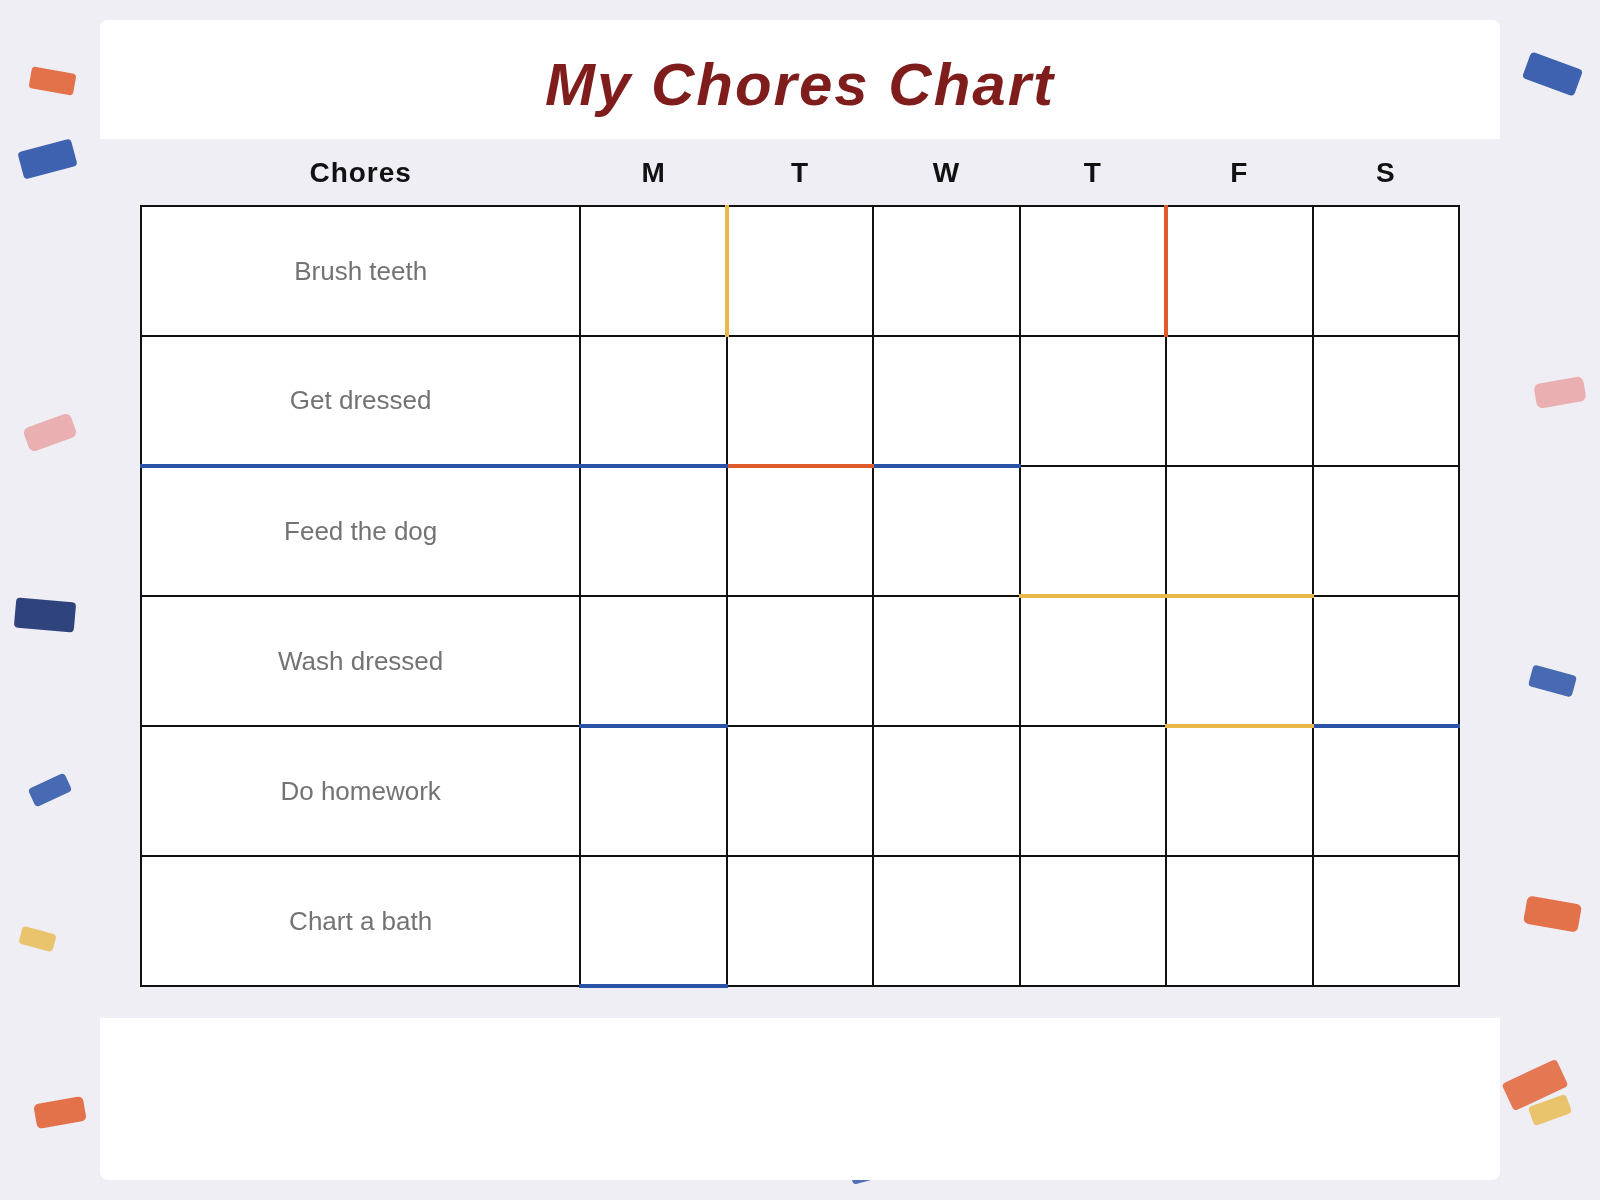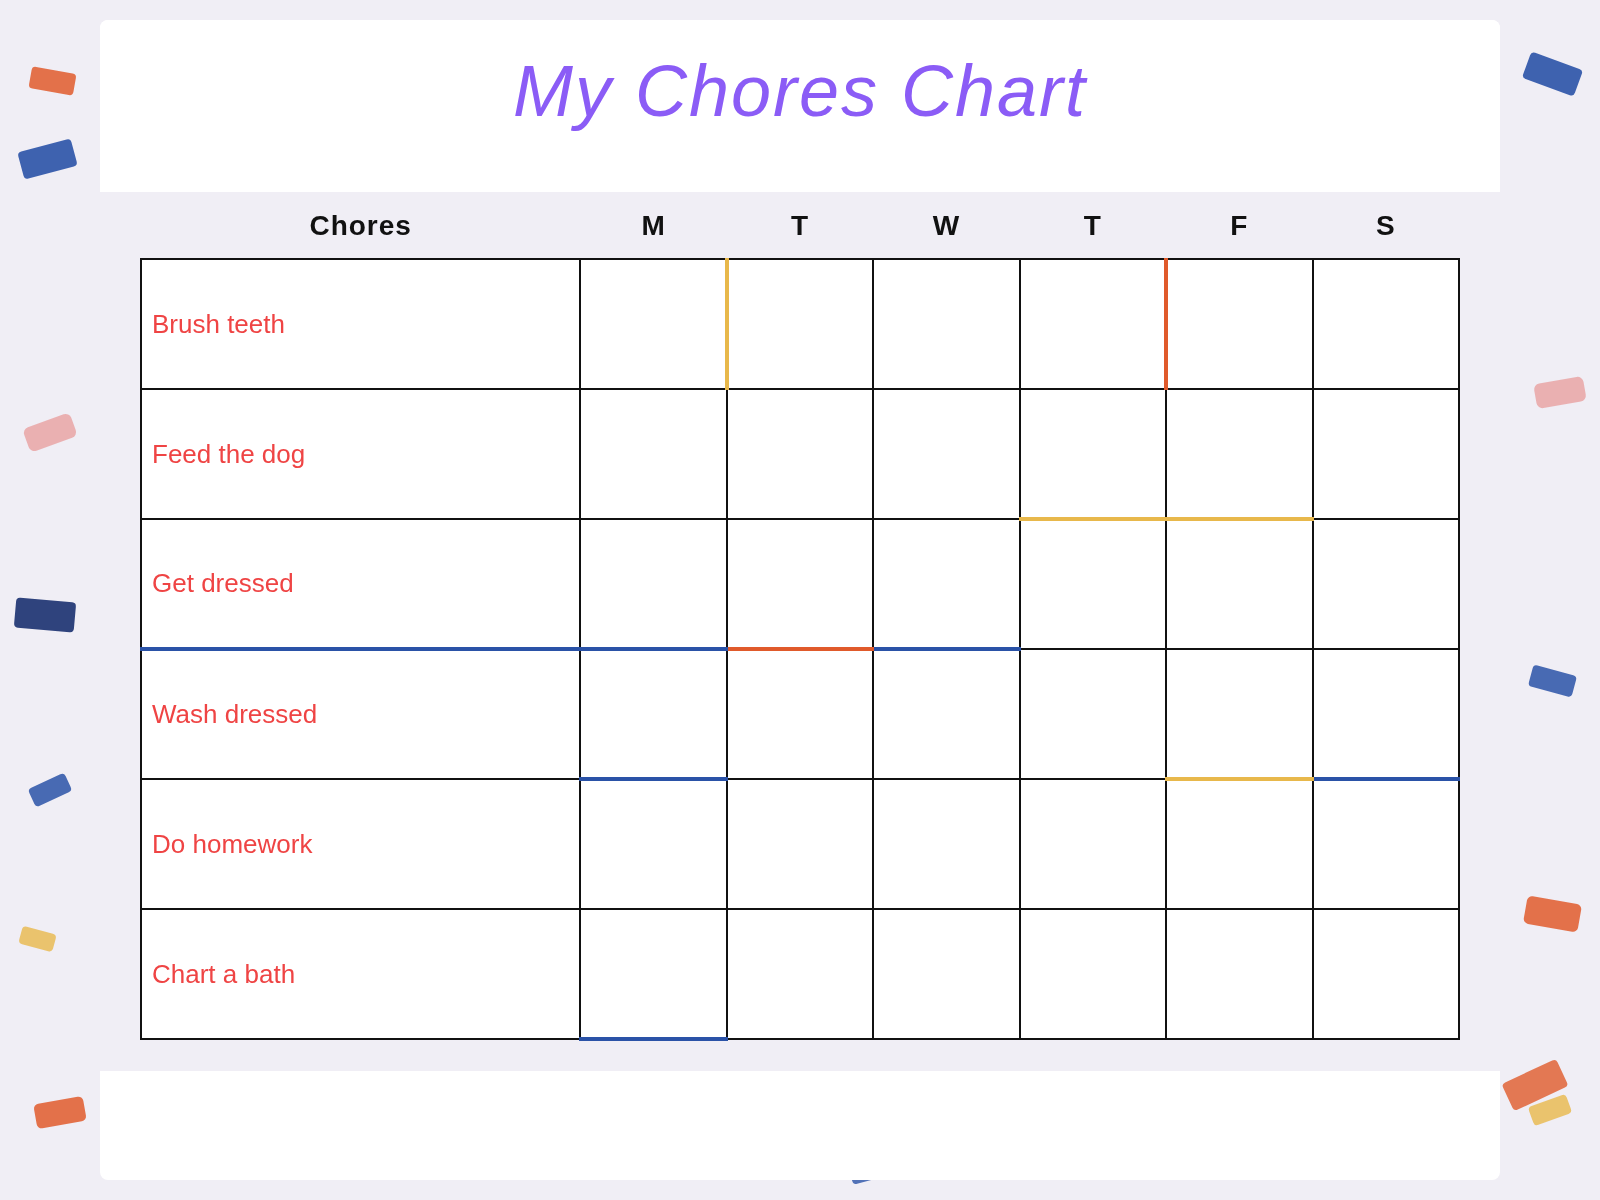--- a/index.html
+++ b/index.html
@@ -30,32 +30,31 @@
       overflow: hidden;
     }
 
     .title-section {
       background: white;
       text-align: center;
       padding: 30px 20px 20px;
     }
 
     .title-text {
-      font-size: 72px;
-      font-weight: 400;
+      font-size: 60px;
+      font-weight: 700;
       font-family: 'Arial Black', 'Impact', sans-serif;
       letter-spacing: 2px;
-      color: #8b5cf6;
+      color: #7f1d1d;
       font-style: italic;
     }
 
     .chart-container {
       background: #f0eef5;
       padding: 10px 40px 30px;
-      margin-top: 40px;
     }
 
     table {
       width: 100%;
       border-collapse: collapse;
       table-layout: fixed;
     }
 
     .header-row th {
       font-family: 'Arial Black', sans-serif;
@@ -77,25 +76,24 @@
     }
 
     .chore-row td {
       border: 2px solid #111;
       height: 130px;
       background: white;
       position: relative;
     }
 
     .chore-row td.chore-name {
-      text-align: left;
+      text-align: center;
       font-size: 26px;
       font-family: Arial, sans-serif;
-      color: #ef4444;
-      padding: 10px;
+      color: #737373;
       border-left: 2px solid #111;
     }
 
     .chore-row td.day-cell {
       
     }
 
     
     .border-yellow-right { border-right: 4px solid #e8b84b !important; }
     .border-yellow-bottom { border-bottom: 4px solid #e8b84b !important; }
@@ -148,36 +146,36 @@
           <td class="chore-name">Brush teeth</td>
           <td class="day-cell border-yellow-right"></td>
           <td class="day-cell"></td>
           <td class="day-cell"></td>
           <td class="day-cell border-orange-right"></td>
           <td class="day-cell"></td>
           <td class="day-cell"></td>
         </tr>
 
         <tr class="chore-row">
+          <td class="chore-name border-blue-bottom">Get dressed</td>
+          <td class="day-cell border-blue-bottom"></td>
+          <td class="day-cell border-orange-bottom"></td>
+          <td class="day-cell border-blue-bottom"></td>
+          <td class="day-cell"></td>
+          <td class="day-cell"></td>
+          <td class="day-cell"></td>
+        </tr>
+
+        <tr class="chore-row">
           <td class="chore-name">Feed the dog</td>
           <td class="day-cell"></td>
           <td class="day-cell"></td>
           <td class="day-cell"></td>
           <td class="day-cell border-yellow-bottom"></td>
           <td class="day-cell border-yellow-bottom"></td>
-          <td class="day-cell"></td>
-        </tr>
-
-        <tr class="chore-row">
-          <td class="chore-name border-blue-bottom">Get dressed</td>
-          <td class="day-cell border-blue-bottom"></td>
-          <td class="day-cell border-orange-bottom"></td>
-          <td class="day-cell border-blue-bottom"></td>
-          <td class="day-cell"></td>
-          <td class="day-cell"></td>
           <td class="day-cell"></td>
         </tr>
 
         <tr class="chore-row">
           <td class="chore-name">Wash dressed</td>
           <td class="day-cell border-blue-bottom"></td>
           <td class="day-cell"></td>
           <td class="day-cell"></td>
           <td class="day-cell"></td>
           <td class="day-cell border-yellow-bottom"></td>

